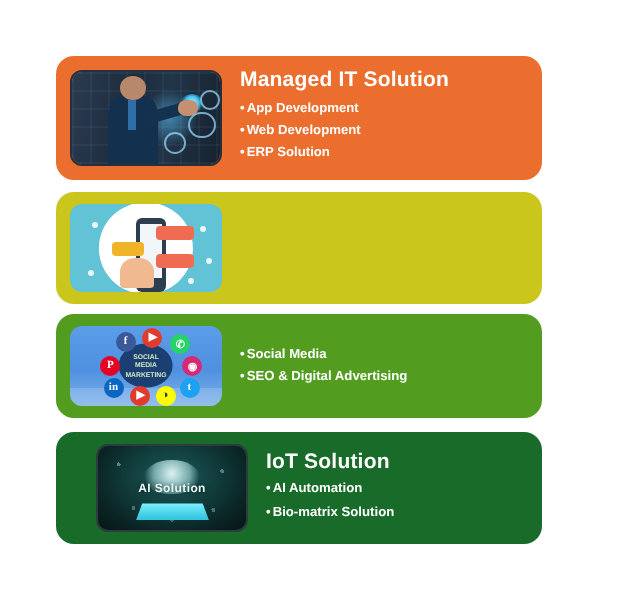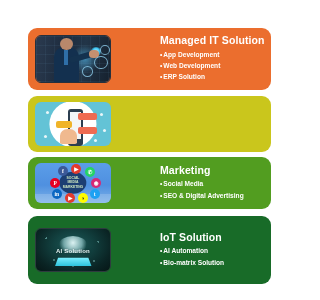--- a/index.html
+++ b/index.html
@@ -16,41 +16,40 @@
     left:28px; width:243px;
     border-radius:9px;
     box-sizing:border-box;
     display:flex;
     align-items:center;
     overflow:hidden;
   }
   .card-1{top:28px;height:62px;background:#eb6e2e;}
   .card-2{top:96px;height:56px;background:#cac61c;}
   .card-3{top:157px;height:52px;background:#529d20;}
-  .card-4{top:216px;height:68px;background:#186b28;}
+  .card-4{top:216px;height:56px;background:#186b28;padding-left:13px;}
 
   .thumb{
     flex:0 0 auto;
     margin-left:7px;
     border-radius:6px;
     overflow:hidden;
     position:relative;
     box-sizing:border-box;
   }
   .card-1 .thumb{width:76px;height:48px;border:1px solid #26303c;}
   .card-2 .thumb{width:76px;height:44px;}
   .card-3 .thumb{width:76px;height:40px;}
   .card-4 .thumb{width:76px;height:44px;border:1px solid #2e3b3f;}
 
   .txt{
     flex:1 1 auto;
     padding-left:9px;
     color:#ffffff;
     line-height:1;
-    margin-left:40px;
   }
   .card-title{
     font-size:10.5px;
     font-weight:600;
     letter-spacing:0.1px;
     margin-bottom:3px;
     white-space:nowrap;
   }
   .card-2 .card-title{color:#ffffff;}
   .bullets{list-style:none;margin:0;padding:0;}
@@ -196,21 +195,20 @@
           </div>
         <div class="sico" style="left:56%;top:76%;background:#fffc00;color:#333">
             <span>◑</span>
           </div>
         <div class="sico" style="left:72%;top:64%;background:#1da1f2">
             <span>t</span>
           </div>
       </div>
     </div>
     <div class="txt">
-      <div class="card-title">Marketing</div>
       <ul class="bullets">
         <li>Social Media</li>
         <li>SEO &amp; Digital Advertising</li>
       </ul>
     </div>
   </div>
 
   <div class="card card-4">
     <div class="thumb">
       <div class="art art-ai">

